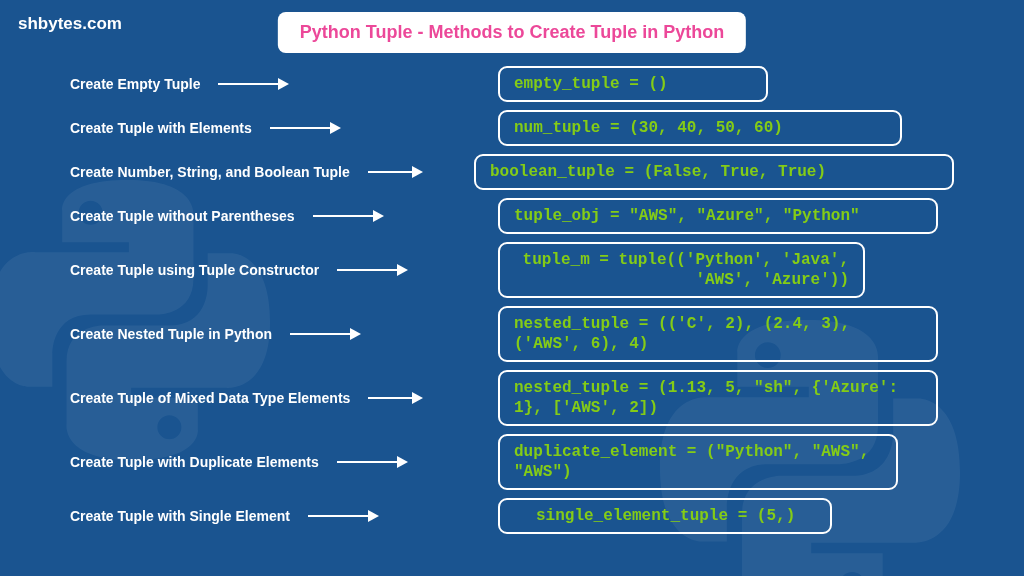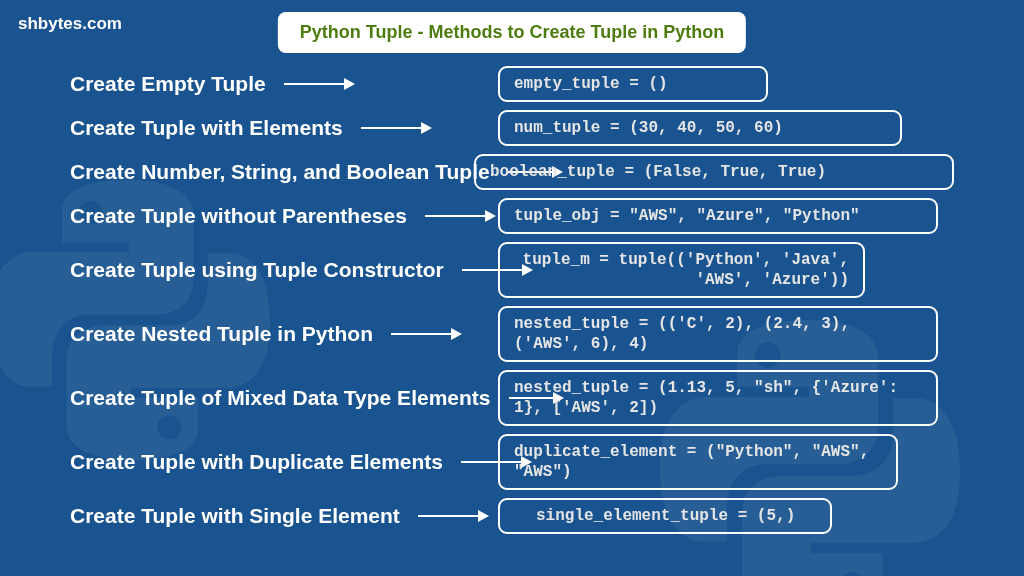--- a/index.html
+++ b/index.html
@@ -16,21 +16,21 @@
     color: #fff;
     font-size: 17px;
     font-weight: bold;
   }
   .title-box {
     position: absolute;
     top: 12px;
     left: 50%;
     transform: translateX(-50%);
     background: #fff;
-    color: #4d7c0f;
+    color: #ec4899;
     font-weight: bold;
     font-size: 18px;
     padding: 10px 22px;
     border-radius: 8px;
     white-space: nowrap;
   }
   .rows {
     position: absolute;
     top: 66px;
     left: 0;
@@ -38,21 +38,21 @@
   }
   .row {
     display: flex;
     align-items: center;
     margin-bottom: 8px;
     width: 100%;
   }
   .label {
     color: #fff;
     font-weight: bold;
-    font-size: 21px;
+    font-size: 14px;
     margin-left: 70px;
     white-space: nowrap;
   }
   .arrow {
     display: flex;
     align-items: center;
     margin: 0 10px 0 18px;
     flex-shrink: 0;
   }
   .arrow-line {
@@ -62,21 +62,21 @@
   }
   .arrow-head {
     width: 0; height: 0;
     border-top: 6px solid transparent;
     border-bottom: 6px solid transparent;
     border-left: 11px solid #fff;
   }
   .code {
     border: 2.5px solid #fff;
     border-radius: 9px;
-    color: #e5e5e5;
+    color: #84cc16;
     font-family: "Courier New", Courier, monospace;
     font-size: 16px;
     font-weight: bold;
     padding: 6px 14px;
     margin-left: 0;
     line-height: 1.25;
     max-width: 480px;
   }
   .bg-python {
     position: absolute;

